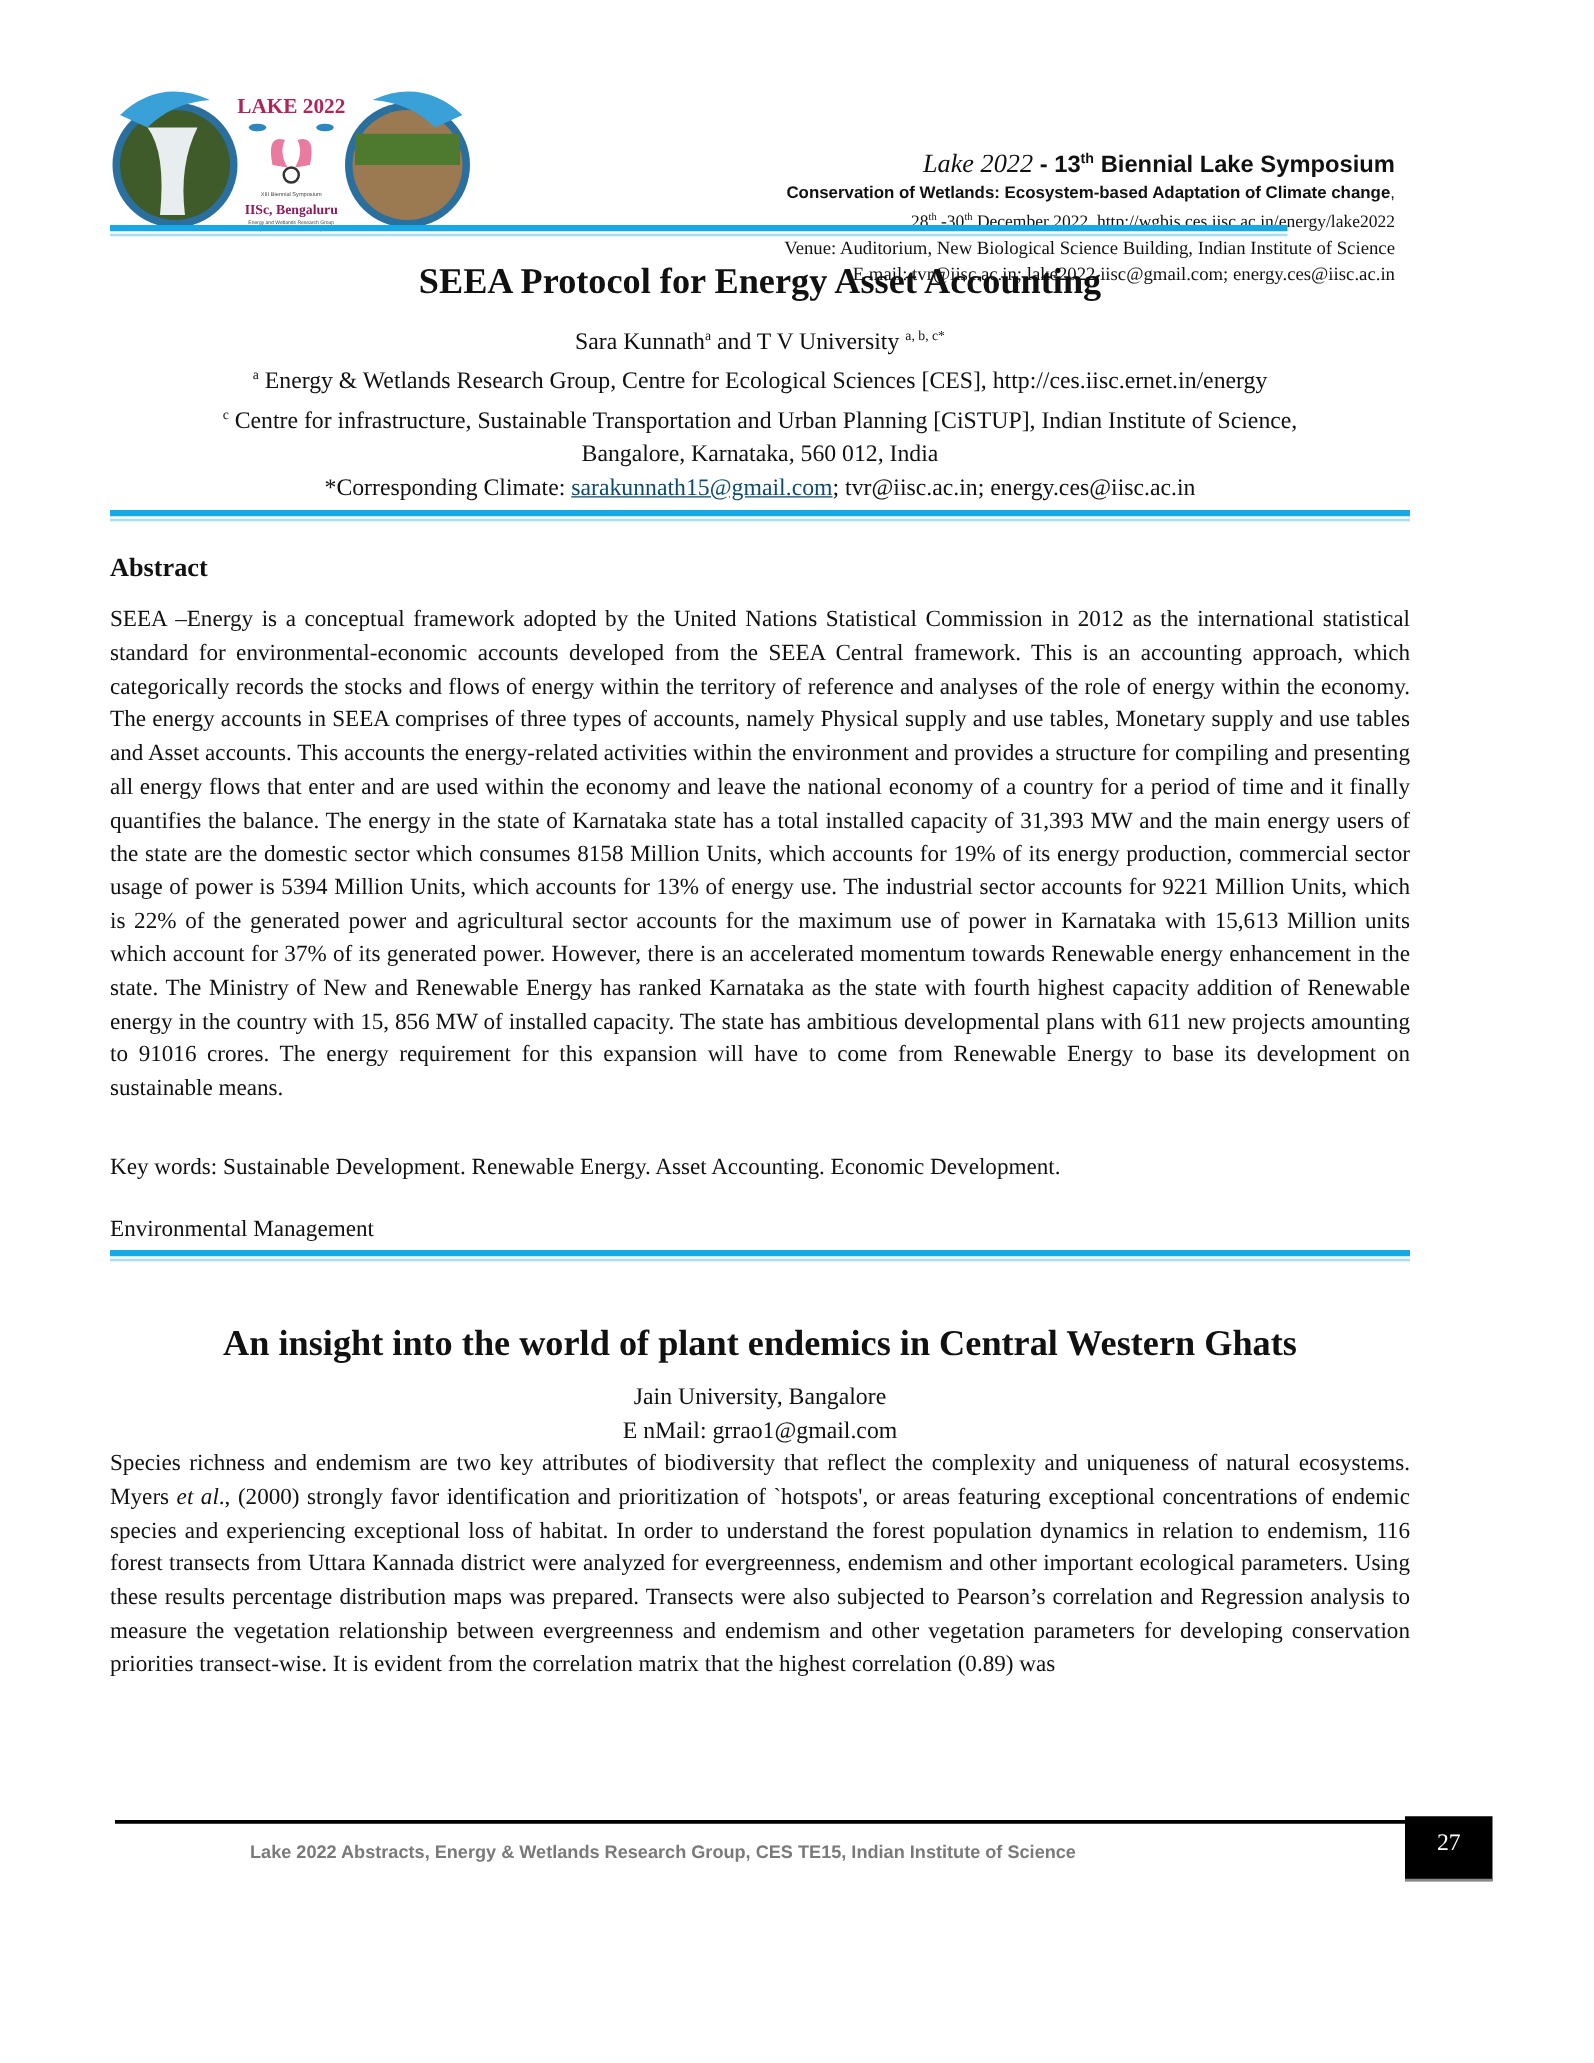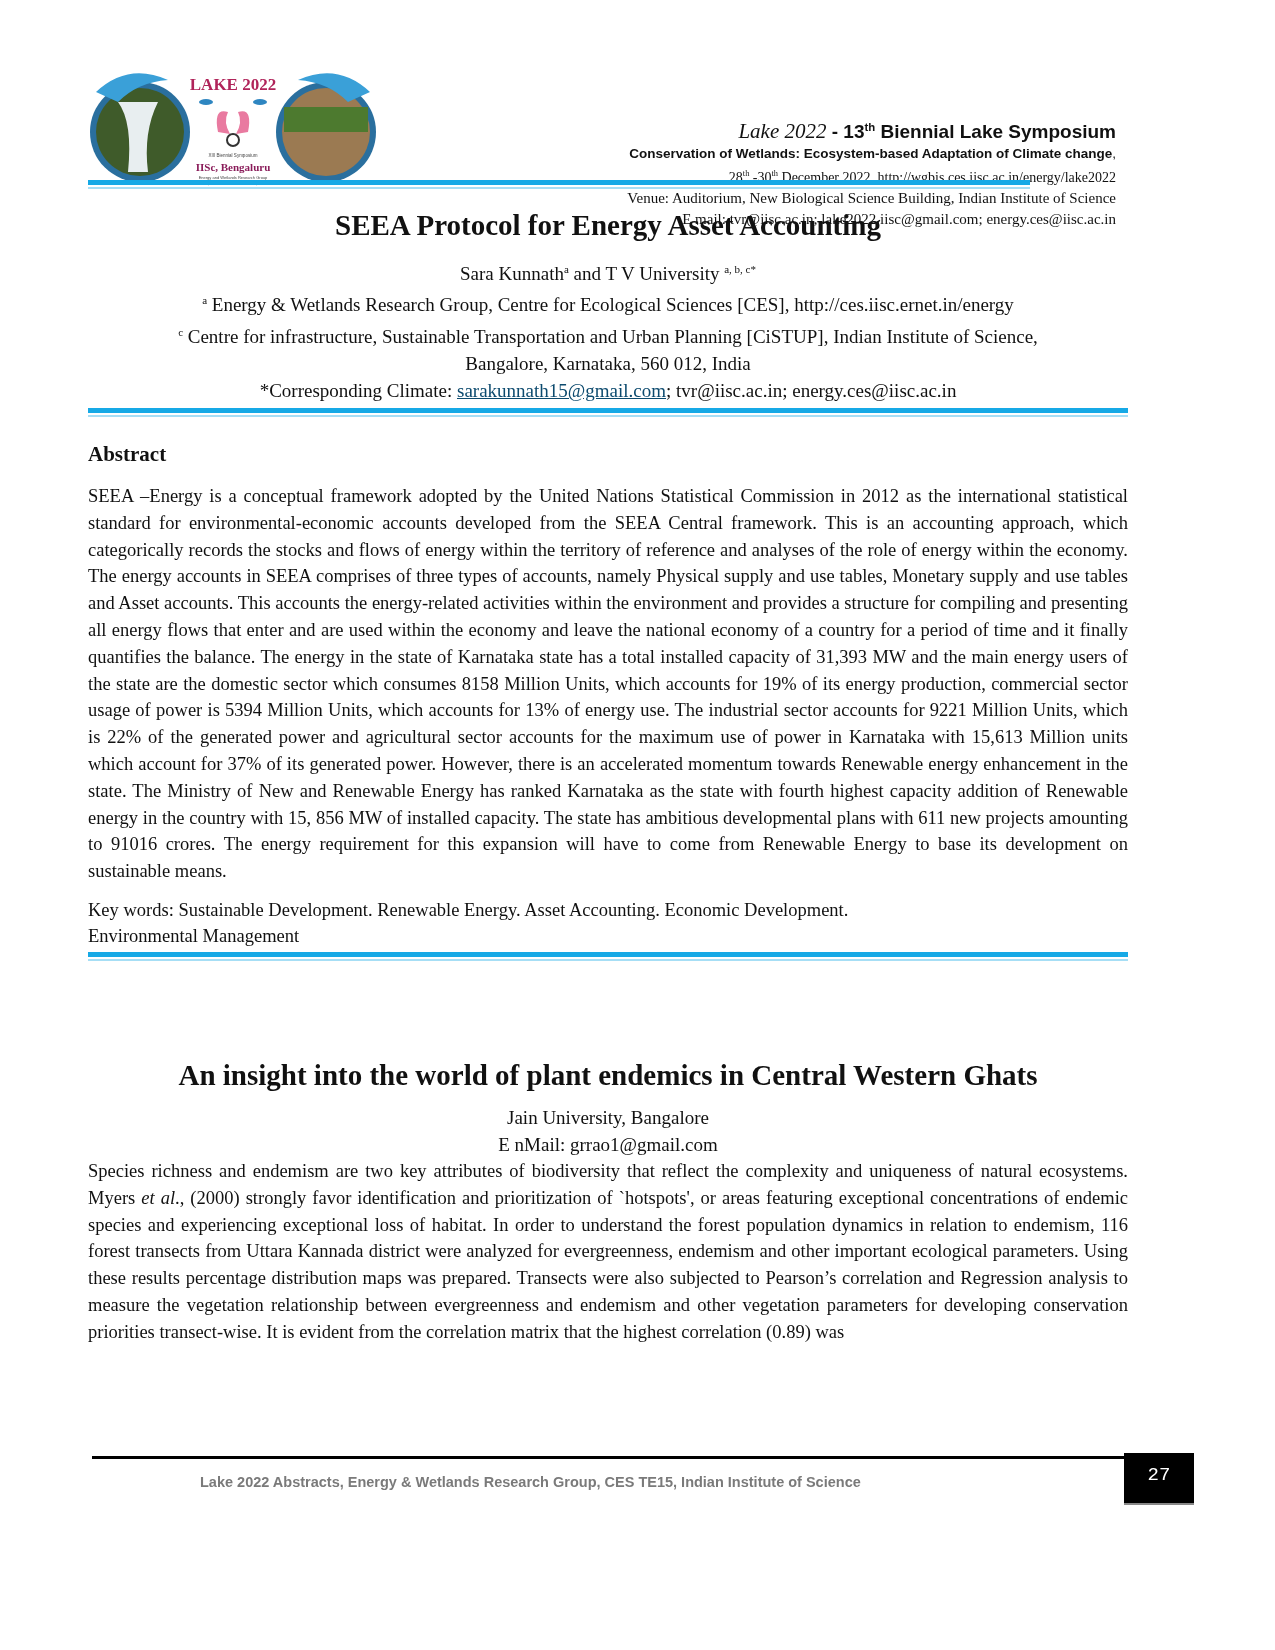--- a/index.html
+++ b/index.html
@@ -25,27 +25,27 @@
   .authors { text-align: center; font-size: 19px; line-height: 27px; }
   .authors sup { font-size: 11px; }
   .aff { text-align: center; font-size: 19px; line-height: 27px; }
   .aff sup { font-size: 11px; }
   .link { color: #0c4a6e; text-decoration: underline; }
   .rule-thick { height: 5px; background: #16a9e6; width: 1040px; }
   .rule-thin { height: 2px; background: #a6def5; width: 1040px; margin-top: 2px; }
 
   .section-head { font-weight: bold; font-size: 21px; line-height: 26px; }
   .body-text { font-size: 18.5px; line-height: 26.8px; text-align: justify; }
-  .kw { font-size: 18.5px; line-height: 26.5px; }
+  .kw { font-size: 18.5px; line-height: 26.5px; margin-top: 24px; }
 
   .footer-rule { position: absolute; left: 92px; top: 1456px; width: 1036px; height: 3px; background: #000; }
   .footer-text { position: absolute; left: 200px; top: 1474px; width: 905px; text-align: left;
     font-family: "Liberation Sans", sans-serif; font-weight: bold; font-size: 14.5px; color: #7a7a7a; }
   .page-box { position: absolute; left: 1124px; top: 1453px; width: 70px; height: 52px; background: #000; color: #fff;
-    font-family: Liberation Mono, monospace; font-size: 19px; text-align: center; line-height: 44px; }
+    font-family: Liberation Serif, serif; font-size: 19px; text-align: center; line-height: 44px; }
   .page-box-shadow { position: absolute; left: 1124px; top: 1503px; width: 70px; height: 2px; background: #888; }
 </style>
 </head>
 <body>
 
 <div class="header">
   <svg class="logo" viewBox="0 0 290 128" xmlns="http://www.w3.org/2000/svg">
 
     <circle cx="52" cy="70" r="50" fill="#2a6f9e"></circle>
     <circle cx="52" cy="70" r="44" fill="#3f5b2a"></circle>

